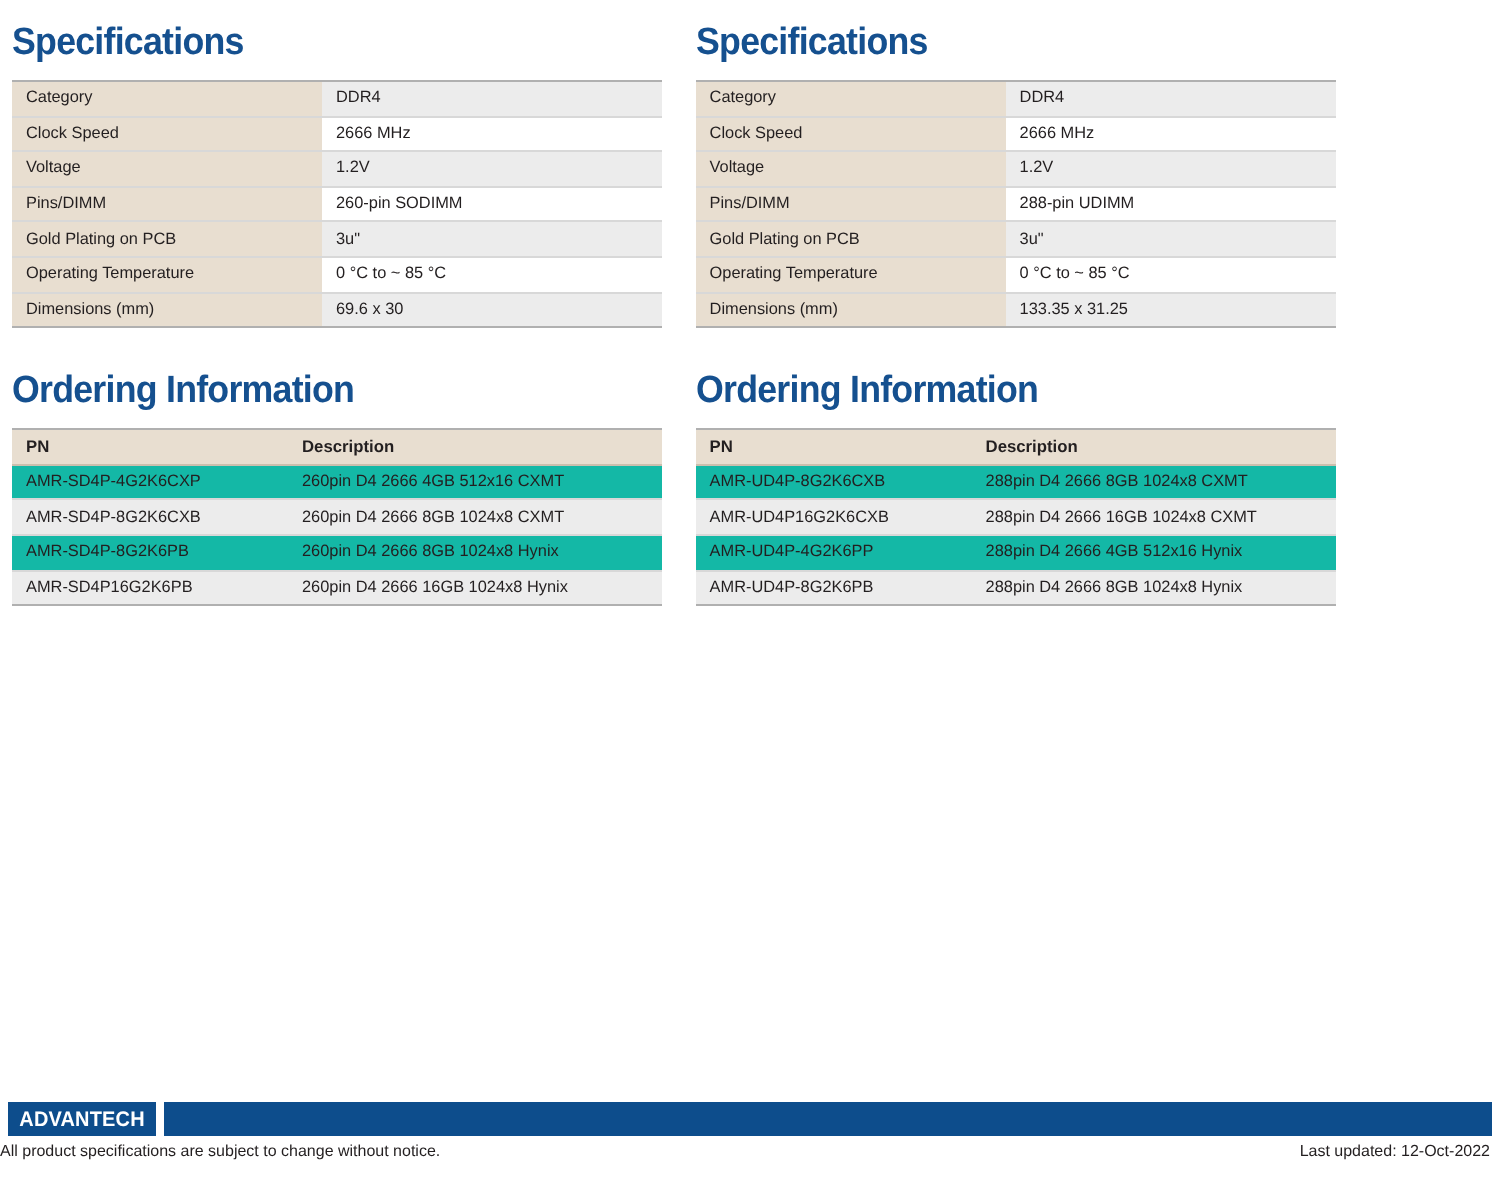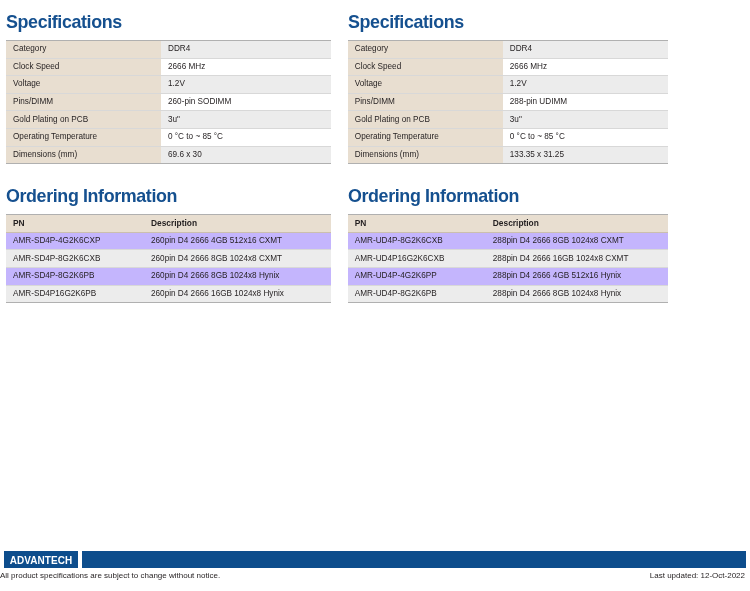--- a/index.html
+++ b/index.html
@@ -99,21 +99,21 @@
     white-space: nowrap;
     overflow: hidden;
   }
   table.order thead th {
     background: #e8ded0;
     font-weight: bold;
     font-size: 8.4px;
     border-bottom: 1px solid #cbbfae;
   }
   table.order th.c1, table.order td.c1 { width: 131px; }
-  table.order tbody tr td { background: #c4b5fd; }
+  table.order tbody tr td { background: #14b8a6; }
   table.order tbody tr.alt td { background: #ececec; }
   table.order tbody tr:last-child td {
     border-bottom: 1px solid #b0b0b0;
   }
 
   
   .footer {
     position: absolute;
     left: 0;
     bottom: 0;

